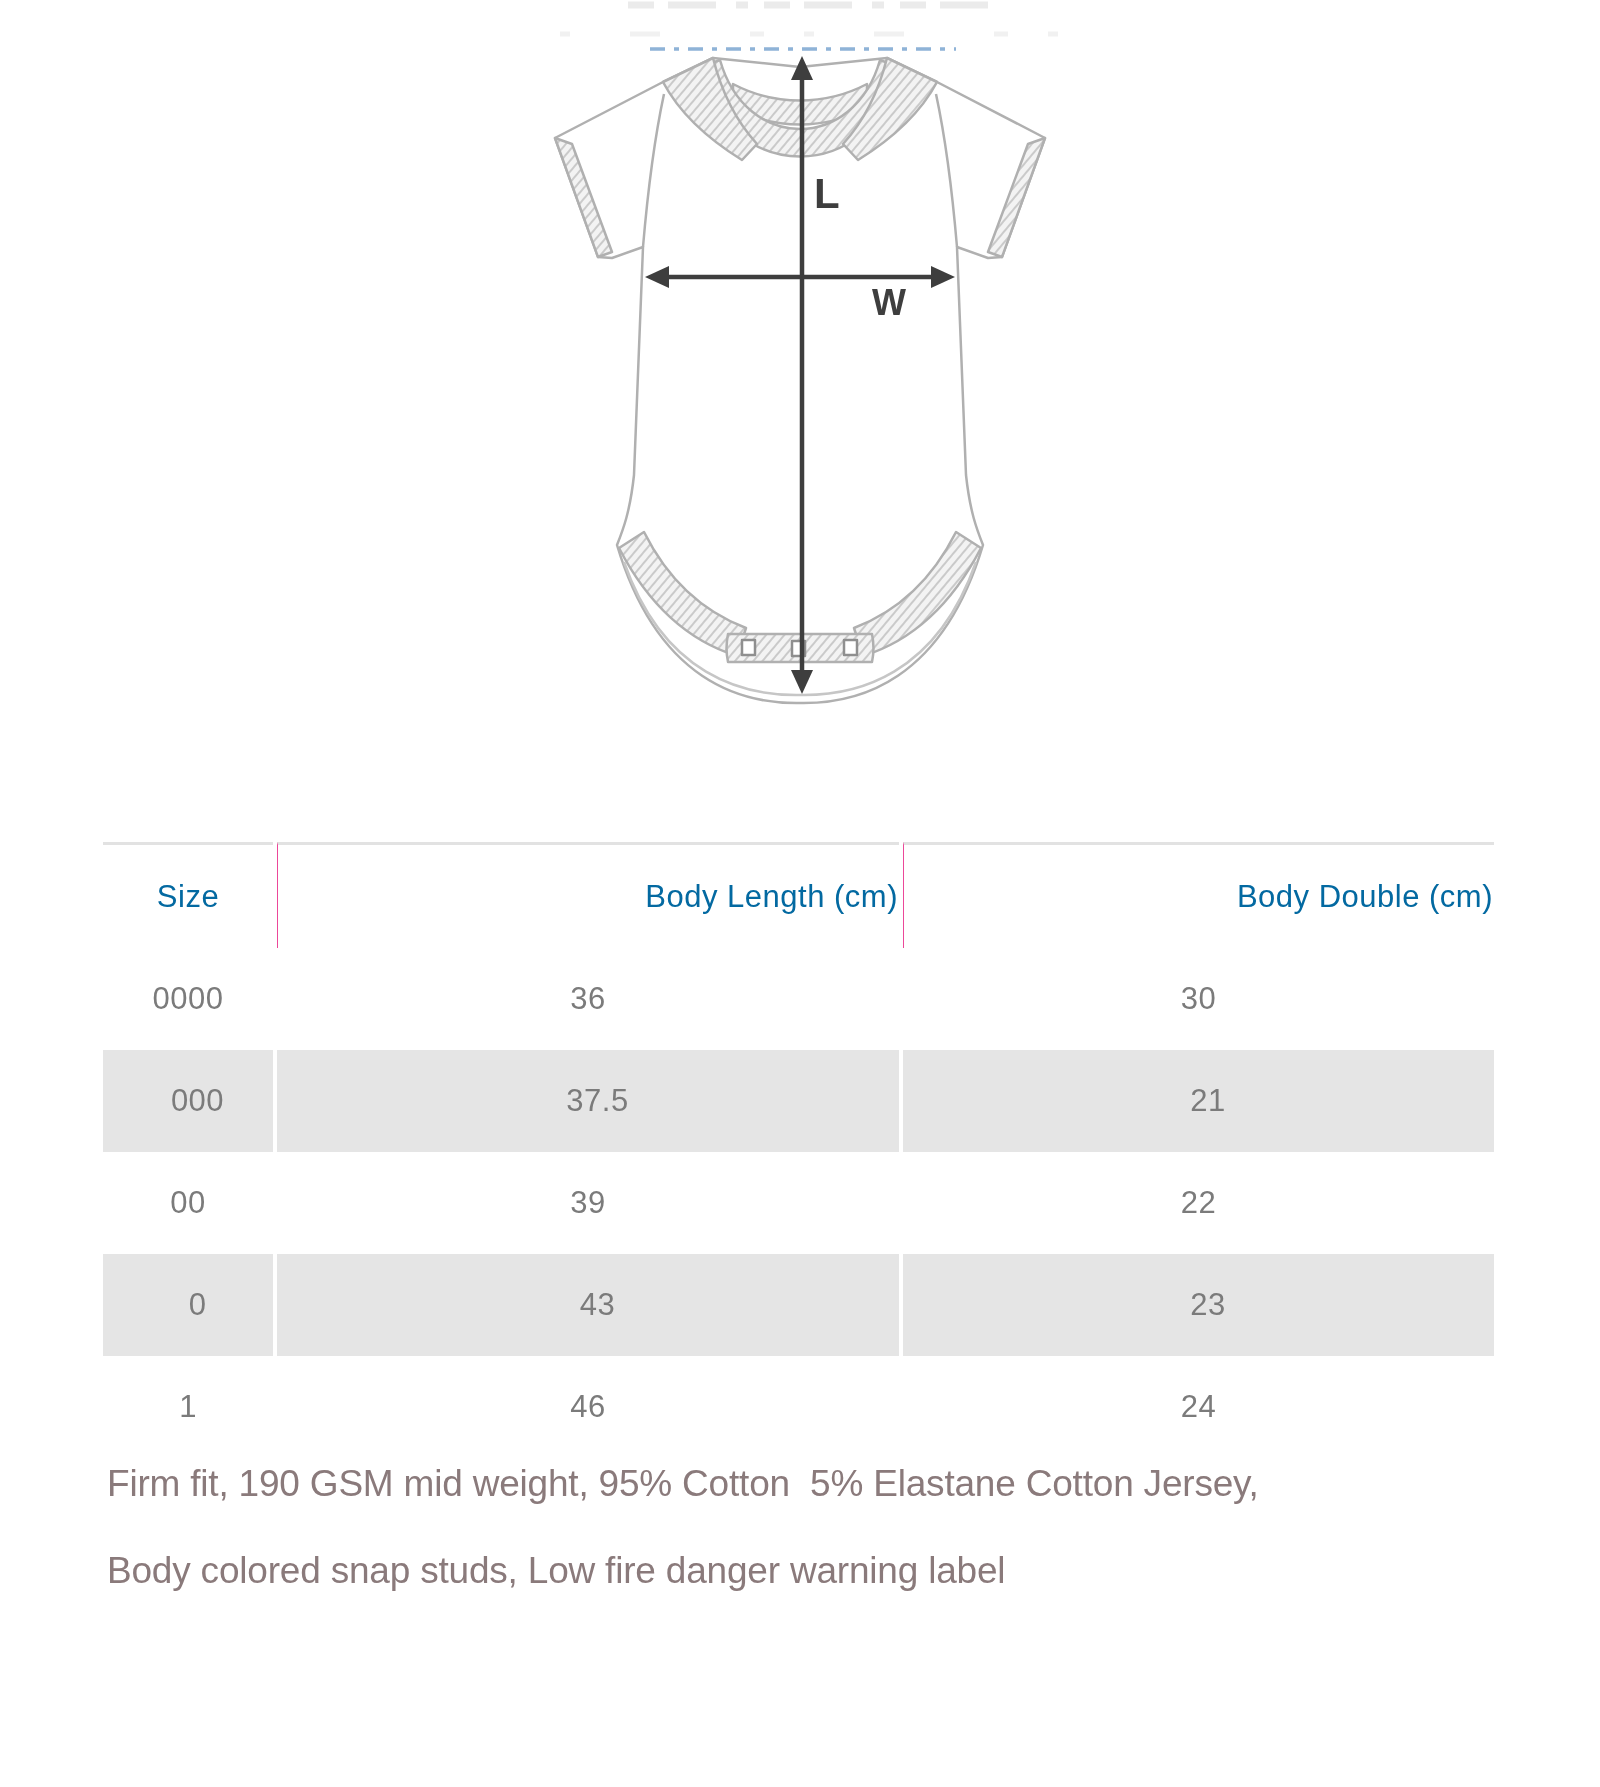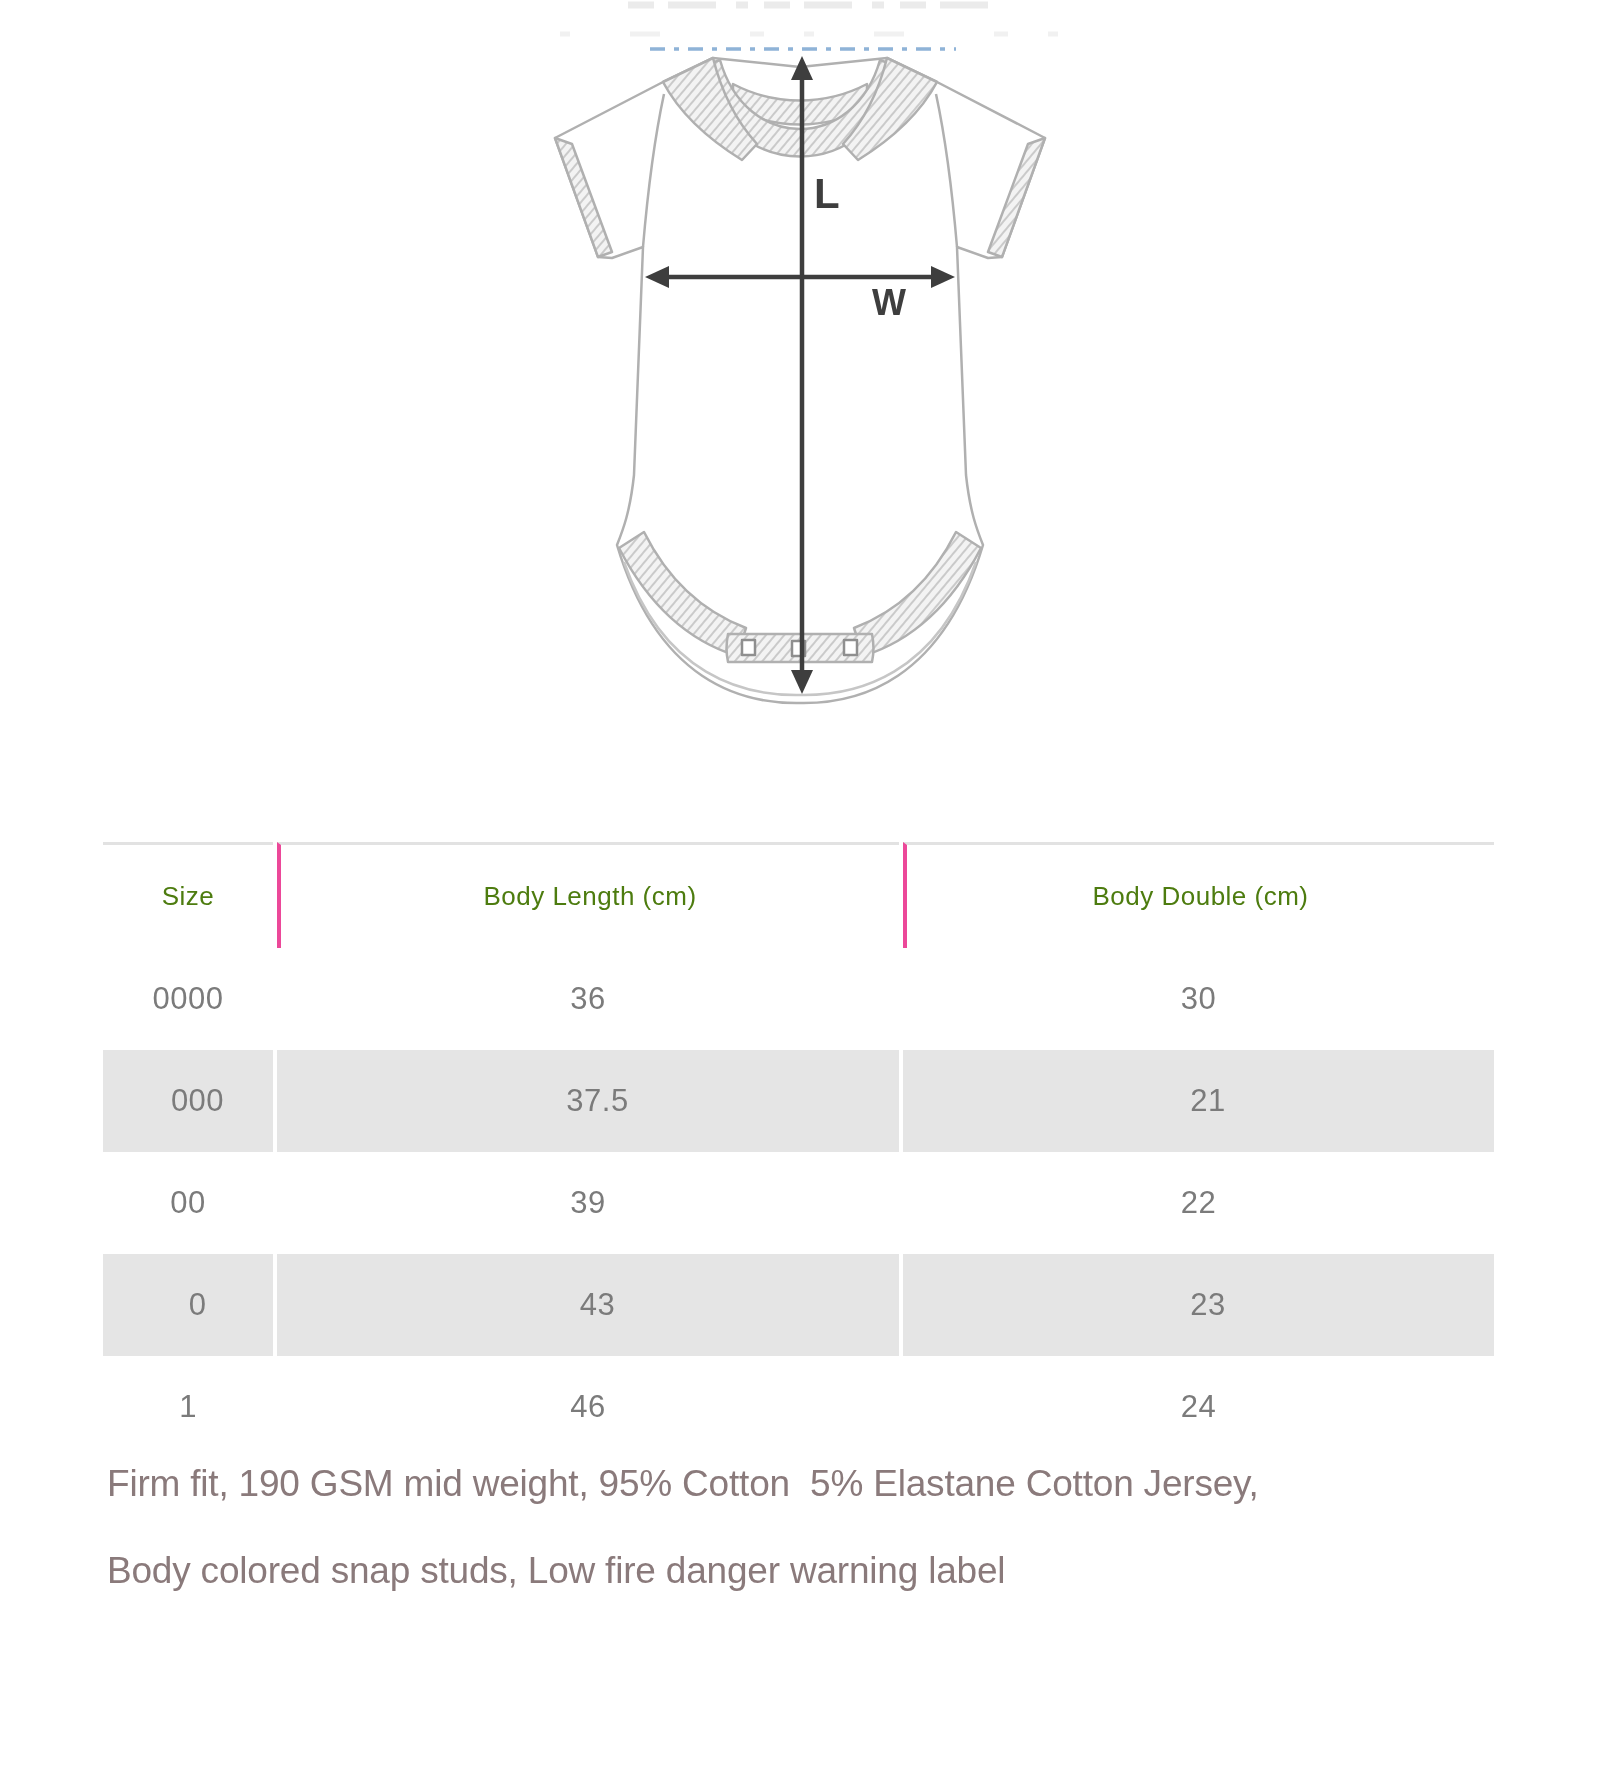--- a/index.html
+++ b/index.html
@@ -9,25 +9,25 @@
   
   .diagram-wrap{position:absolute;left:0;top:0;width:1600px;height:740px;}
   .diagram-wrap svg{display:block;}
 
   
   .size-table{
     position:absolute;left:99px;top:842px;width:1399px;
     border-collapse:separate;border-spacing:4px 0;table-layout:fixed;
   }
   .size-table th{
-    height:101px;font-weight:400;font-size:26px;color:#4d7c0f;
+    height:101px;font-weight:400;font-size:31px;color:#0369a1;
     text-align:center;vertical-align:middle;
     border-top:3px solid #e2e2e2;background:#fff;letter-spacing:.5px;
   }
-  .size-table th + th{border-left:4px solid #ec4899;}
+  .size-table th + th{border-left:1px solid #ec4899;text-align:right;}
   .size-table td{
     height:100px;font-size:31px;color:#7b7b7b;text-align:center;
     vertical-align:middle;letter-spacing:.5px;
   }
   .size-table tbody tr.striped td{background:#e5e5e5;padding-left:20px;}
   .col-size{width:170px;}
   .col-length{width:622px;}
   .col-width{width:591px;}
 
   

